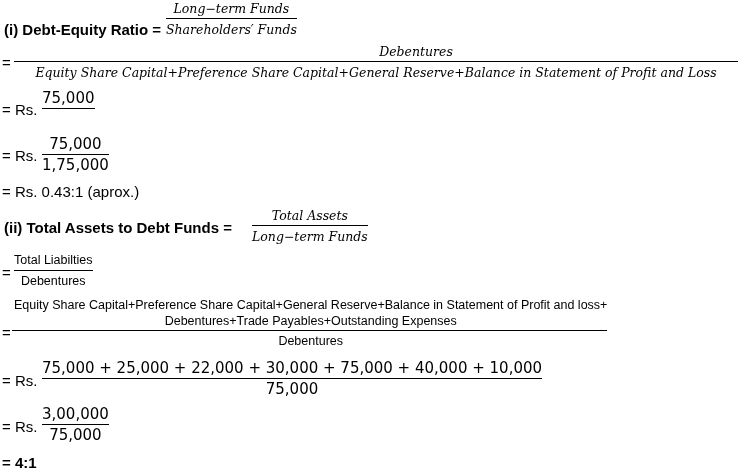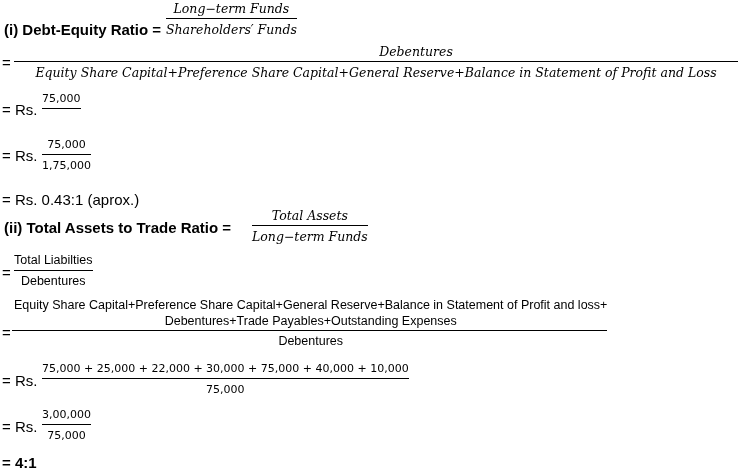--- a/index.html
+++ b/index.html
@@ -2,21 +2,21 @@
 <html><head>
 <meta charset="utf-8">
 <style>
   html, body { margin: 0; padding: 0; background: #ffffff; }
   body { width: 743px; height: 475px; position: relative; overflow: hidden; color: #000; }
   .abs { position: absolute; white-space: nowrap; }
   .sans { font-family: "Liberation Sans", sans-serif; font-size: 15px; }
   .bold { font-weight: bold; }
   .serif-i { font-family: "DejaVu Serif", serif; font-style: italic; font-size: 12.5px; }
   .serif { font-family: Liberation Sans, sans-serif; font-size: 12.5px; }
-  .num { font-family: "DejaVu Sans", sans-serif; font-size: 11px; }
+  .num { font-family: "DejaVu Sans", sans-serif; font-size: 15px; }
   .frac { position: absolute; display: flex; flex-direction: column; align-items: center; }
   .frac .n, .frac .d { white-space: nowrap; line-height: 17px; }
   .frac .bar { height: 1px; background: #000; align-self: stretch; margin: 1px 0 2px 0; }
   .frac.right .n { align-self: flex-end; }
   .multi .n { text-align: right; line-height: 16px; }
 </style>
 </head>
 <body>
 
 <div class="abs sans bold" style="left:4px; top:12px;margin-top:9px;">(i) Debt-Equity Ratio =</div>
@@ -39,23 +39,23 @@
   <span class="bar"></span>
 </div>
 
 <div class="abs sans" style="left:2px; top:147px;">= Rs.</div>
 <div class="frac" style="left:42px; top:136px;">
   <span class="n num">75,000</span>
   <span class="bar"></span>
   <span class="d num">1,75,000</span>
 </div>
 
-<div class="abs sans" style="left:2px; top:191px;">= Rs. 0.43:1 (aprox.)</div>
+<div class="abs sans" style="left:2px; top:183px;">= Rs. 0.43:1 (aprox.)</div>
 
-<div class="abs sans bold" style="left:4px; top:219px;">(ii) Total Assets to Trade Ratio =</div>
+<div class="abs sans bold" style="left:4px; top:219px;">(ii) Total Assets to Debt Funds =</div>
 <div class="frac" style="left:228px; top:207px;margin-left:24px;">
   <span class="n serif-i">Total Assets</span>
   <span class="bar"></span>
   <span class="d serif-i">Long−term Funds</span>
 </div>
 
 <div class="abs sans" style="left:2px; top:264px;">=</div>
 <div class="frac" style="left:14px; top:252px;">
   <span class="n serif">Total Liabilties</span>
   <span class="bar"></span>

